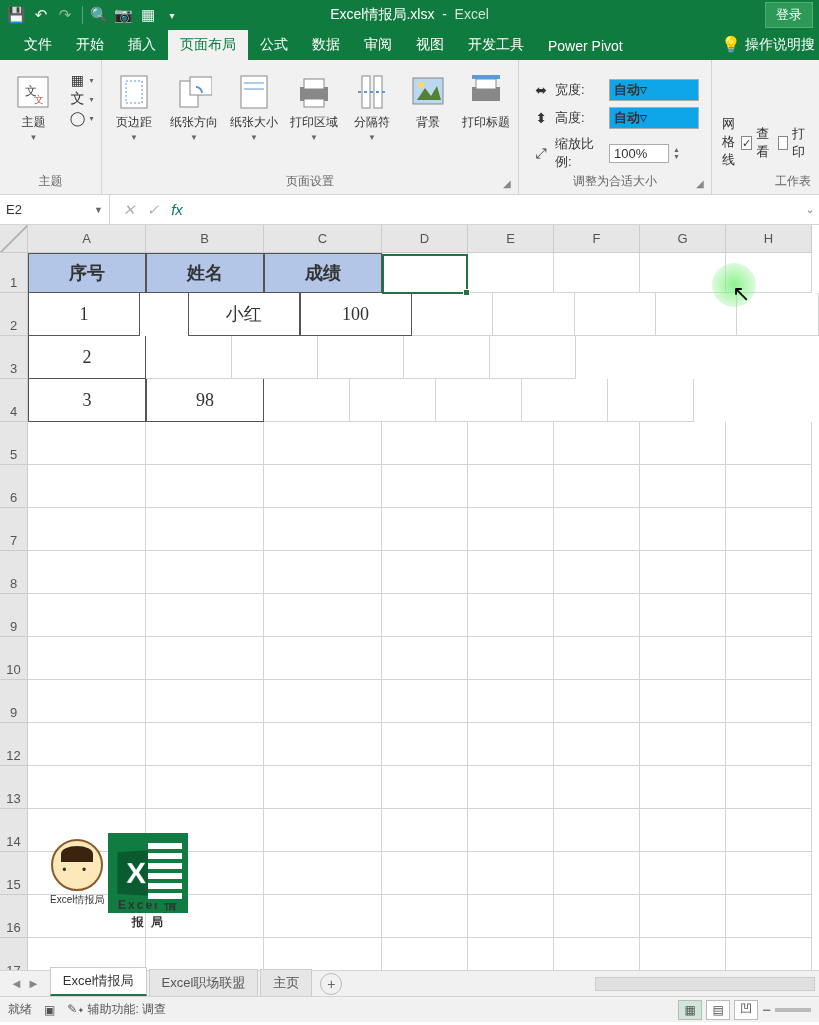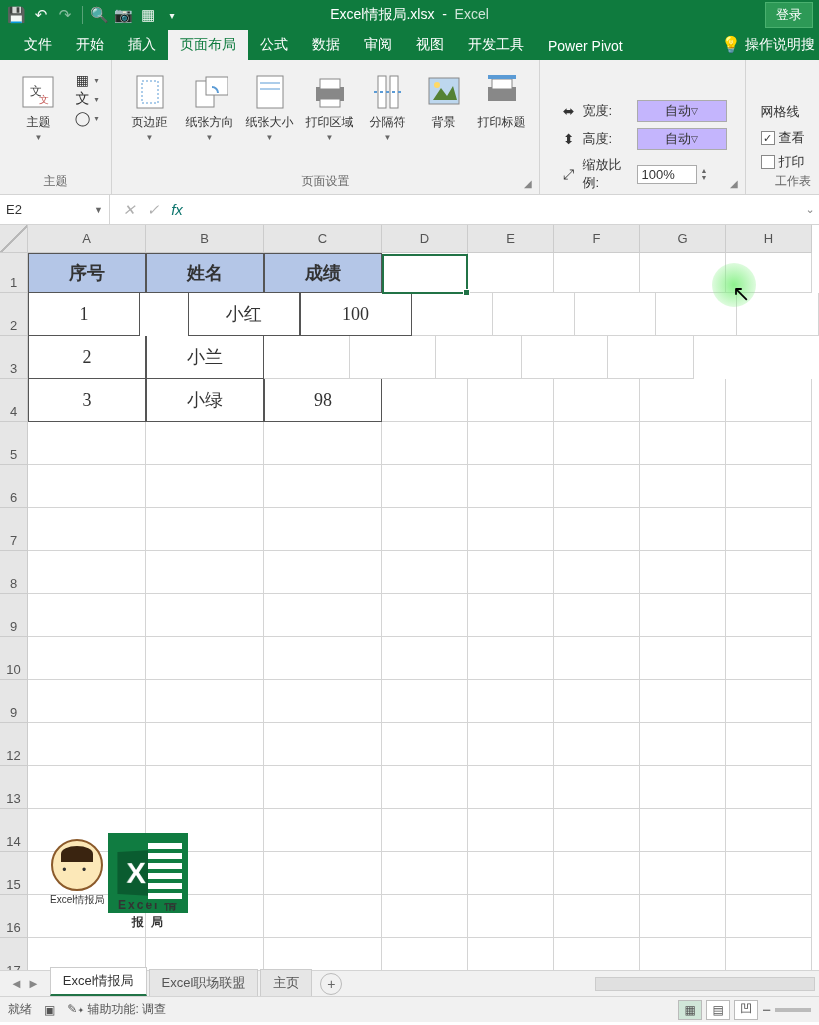--- a/index.html
+++ b/index.html
@@ -30,25 +30,25 @@
 .big-btn.narrow { width: 48px; }
 .dd-arrow { font-size: 8px; color: #666; }
 
 .theme-stack { display: flex; flex-direction: column; gap: 3px; padding-top: 2px; }
 .theme-item { display: flex; align-items: center; gap: 2px; }
 .mini-icon { width: 20px; height: 16px; display: flex; align-items: center; justify-content: center; font-size: 14px; }
 
 .scale-block { display: flex; flex-direction: column; gap: 6px; padding: 6px 6px 0; font-size: 13px; }
 .scale-row { display: flex; align-items: center; gap: 4px; }
 .scale-label { width: 50px; }
-.scale-select { border: 1px solid #ababab; background: #c4b5fd; padding: 1px 4px; width: 90px; display: flex; justify-content: center; align-items: center; font-size: 13px; }
+.scale-select { border: 1px solid #ababab; background: #0ea5e9; padding: 1px 4px; width: 90px; display: flex; justify-content: flex-start; align-items: center; font-size: 13px; font-weight: bold; }
 .scale-input { border: 1px solid #ababab; background: #fff; padding: 1px 4px; width: 60px; font-size: 13px; text-align: left; }
 .spinner { display: flex; flex-direction: column; font-size: 7px; color: #666; line-height: 7px; }
 
-.gridlines-block { display: flex; flex-direction: column; gap: 6px; padding: 6px 4px 0; font-size: 13px; }
+.gridlines-block { display: flex; flex-direction: row; gap: 6px; padding: 6px 4px 0; font-size: 13px; }
 .gridlines-block .hdr { padding-bottom: 2px; }
 .chk-row { display: flex; align-items: center; gap: 4px; }
 .chk { width: 14px; height: 14px; border: 1px solid #888; display: flex; align-items: center; justify-content: center; font-size: 11px; background: #fff; }
 
 .formula-bar { height: 30px; display: flex; align-items: center; border-bottom: 1px solid #d4d4d4; background: #fff; }
 .name-box { width: 110px; border-right: 1px solid #d4d4d4; padding: 0 6px; height: 100%; display: flex; align-items: center; justify-content: space-between; }
 .name-box .nbdd { font-size: 9px; color: #666; }
 .fb-btns { display: flex; gap: 2px; padding: 0 8px; color: #b0b0b0; font-size: 15px; }
 .fb-btn { width: 22px; text-align: center; font-style: italic; }
 .fx { color: #0f766e; font-style: italic; }
@@ -274,20 +274,21 @@
       <div class="scale-row">
           <span class="mini-icon">⤢</span>
           <span class="scale-label">缩放比例:</span>
           <div class="scale-input">100%</div>
           <div class="spinner">
             <span>▲</span>
             <span>▼</span>
           </div>
         </div>
     </div>
+    <div class="rgroup-label">调整为合适大小</div>
     <div class="dlauncher">◢</div>
   </div>
 
   <div class="rgroup" style="flex:1;border-right:none">
     <div class="gridlines-block">
       <div class="hdr">网格线</div>
       <div class="chk-row">
           <span class="chk">✓</span>
           <span>查看</span>
         </div>
@@ -361,30 +362,28 @@
         <div class="cell data" style="width: 118px; height: 43px; margin-left: 48px;">小红</div>
         <div class="cell data num" style="width: 118px; height: 43px;">100</div>
         <div class="cell" style="width: 86px; height: 43px;"></div>
         <div class="cell" style="width: 86px; height: 43px;"></div>
         <div class="cell" style="width: 86px; height: 43px;"></div>
         <div class="cell" style="width: 86px; height: 43px;"></div>
         <div class="cell" style="width: 86px; height: 43px;"></div>
       </div>
       <div class="grid-row">
         <div class="cell data num" style="width: 118px; height: 43px;">2</div>
-        <div class="cell data" style="width: 118px; height: 43px;">小兰</div>
         <div class="cell" style="width: 86px; height: 43px;"></div>
         <div class="cell" style="width: 86px; height: 43px;"></div>
         <div class="cell" style="width: 86px; height: 43px;"></div>
         <div class="cell" style="width: 86px; height: 43px;"></div>
         <div class="cell" style="width: 86px; height: 43px;"></div>
       </div>
       <div class="grid-row">
         <div class="cell data num" style="width: 118px; height: 43px;">3</div>
-        <div class="cell data" style="width: 118px; height: 43px;">小绿</div>
         <div class="cell data num" style="width: 118px; height: 43px;">98</div>
         <div class="cell" style="width: 86px; height: 43px;"></div>
         <div class="cell" style="width: 86px; height: 43px;"></div>
         <div class="cell" style="width: 86px; height: 43px;"></div>
         <div class="cell" style="width: 86px; height: 43px;"></div>
         <div class="cell" style="width: 86px; height: 43px;"></div>
       </div>
       <div class="grid-row">
         <div class="cell" style="width: 118px; height: 43px;"></div>
         <div class="cell" style="width: 118px; height: 43px;"></div>

